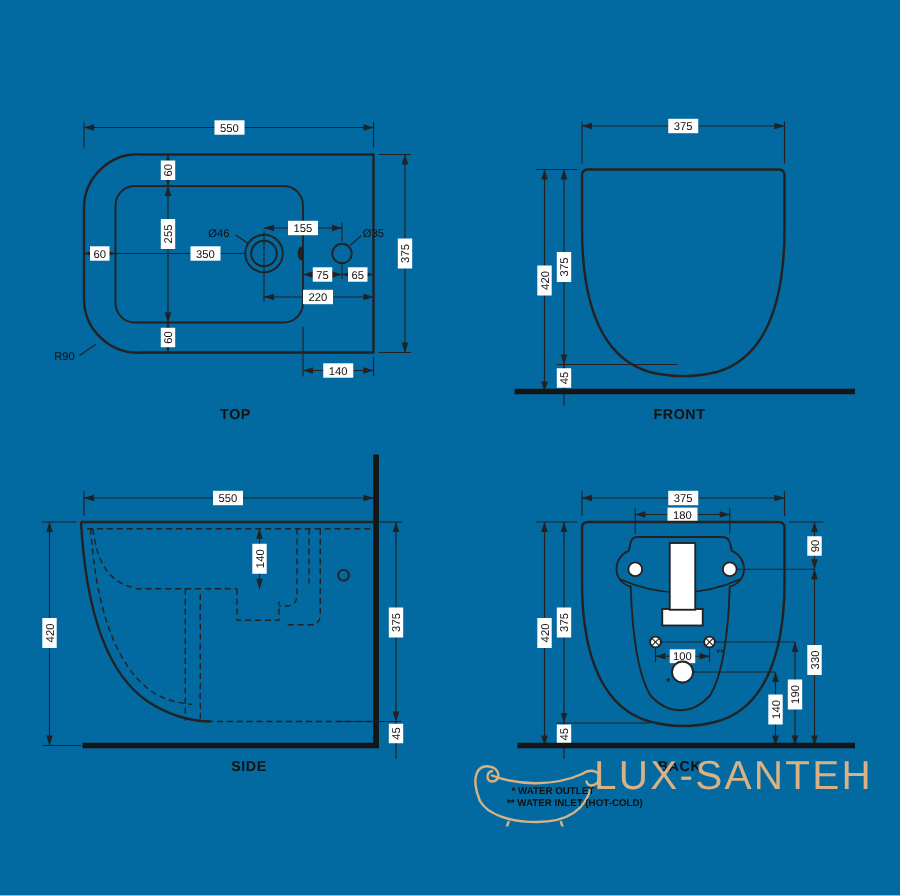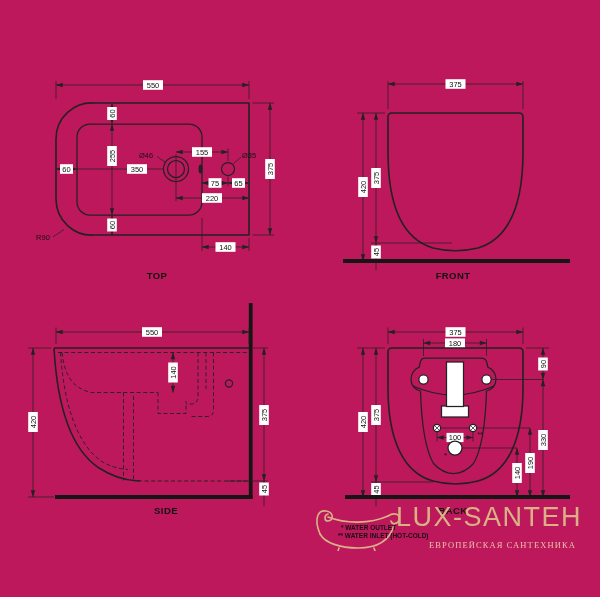--- a/index.html
+++ b/index.html
@@ -1,16 +1,16 @@
 <!DOCTYPE html>
 <html><head>
 <meta charset="utf-8">
 <style>
   html,body{margin:0;padding:0;background:#fff;}
-  .stage{position:relative;width:600px;height:597px;background:#be185d;overflow:hidden;
+  .stage{position:relative;width:600px;height:597px;background:#0369a1;overflow:hidden;
          font-family:"Liberation Sans",sans-serif;}
   svg text{font-family:"Liberation Sans",sans-serif;}
   .lbl{font-size:7.5px;fill:#111;}
   .sm{font-size:6.5px;fill:#111;}
   .star{font-size:8px;fill:#111;}
   .viewlbl{font-size:9.5px;font-weight:bold;letter-spacing:.4px;fill:#111;}
   .out{stroke:#222;stroke-width:1.6;fill:none;stroke-linejoin:round;}
   .med{stroke:#222;stroke-width:1.25;fill:none;stroke-linejoin:round;}
   .dim{stroke:#222;stroke-width:.75;fill:none;}
   .dash{stroke:#222;stroke-width:.95;fill:none;stroke-dasharray:4 2.6;stroke-linejoin:round;}
@@ -375,21 +375,20 @@
 <svg class="tub" width="102" height="48" viewBox="0 0 102 48">
   <g fill="none" stroke="#d8b284" stroke-width="1.6" stroke-linecap="round">
     <path d="M 12,31 C 5,14 11,7 18,8 C 26,9 26,18 20,18 C 16,18 16,12 20,11"></path>
     <path d="M 20,14 C 38,21 62,21 80,13"></path>
     <path d="M 80,13 C 86,9 93,11 91,17 C 90,21 84,22 83,18"></path>
     <path d="M 12,31 C 17,40 32,45 50,45 C 70,45 82,37 86,22"></path>
     <path d="M 31,45 L 30,48 M 66,45 L 67,48"></path>
   </g>
 </svg>
 <div class="watermark-brand">LUX-SANTEH</div>
-<div class="watermark-tagline">ЕВРОПЕЙСКАЯ САНТЕХНИКА</div>
 
 
 <div class="legend">
   <div class="l1">* WATER OUTLET</div>
   <div class="l2">** WATER INLET (HOT-COLD)</div>
 </div>
 
 </div>
 
 </body></html>

